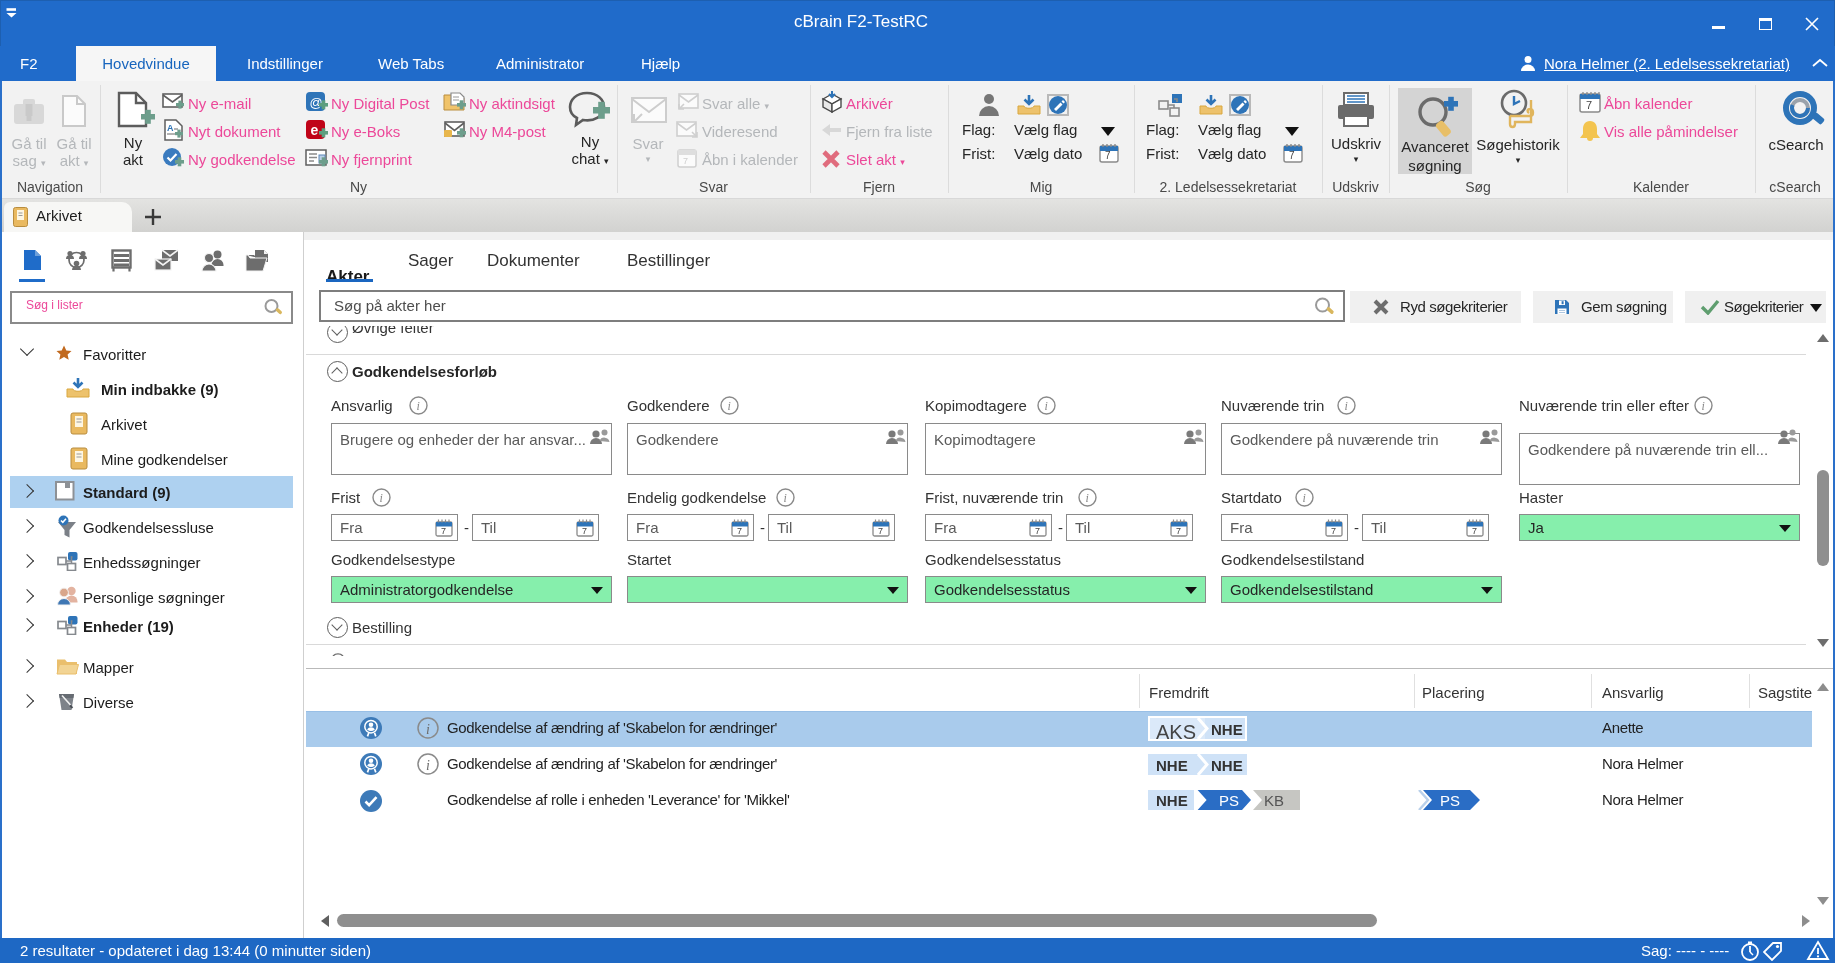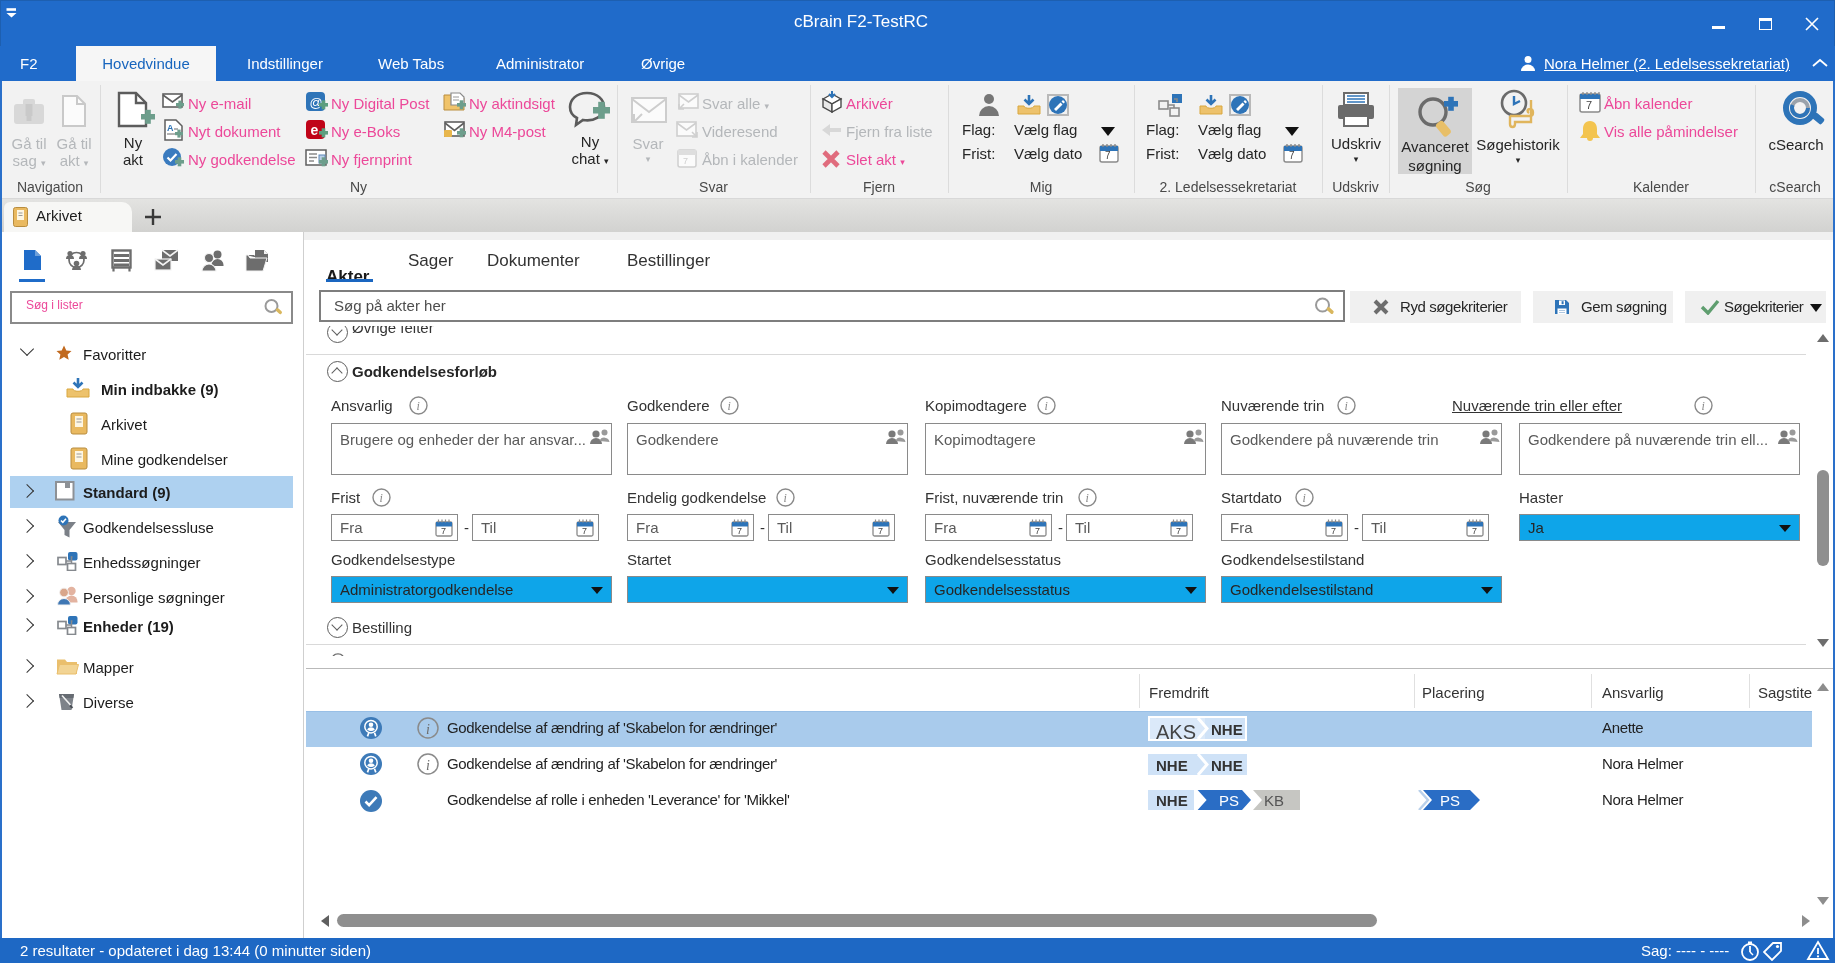--- a/index.html
+++ b/index.html
@@ -25,21 +25,21 @@
 .treerow { position:absolute; left:8px; width:285px; height:35px; }
 .treerow .lbl { position:absolute; left:75px; top:50%; transform:translateY(-50%); font-size:15px; color:#1c1c1c; white-space:nowrap; }
 .chev { position:absolute; width:10px; height:10px; border-right:1.7px solid #333; border-bottom:1.7px solid #333; }
 .chev-r { transform:rotate(-45deg); }
 .chev-d { transform:rotate(45deg); }
 .field-label { position:absolute; font-size:15px; color:#333; white-space:nowrap; }
 .bigin { position:absolute; width:281px; height:52px; border:1px solid #8a8a8a; background:#fff; }
 .bigin .ph { position:absolute; left:8px; top:7px; font-size:15px; color:#5a5a5a; white-space:nowrap; }
 .datein { position:absolute; width:127px; height:27px; border:1px solid #8a8a8a; background:#fff; }
 .datein .ph { position:absolute; left:8px; top:4px; font-size:15px; color:#5a5a5a; }
-.sel { position:absolute; width:281px; height:27px; border:1px solid #8a8a8a; background:#0ea5e9; }
+.sel { position:absolute; width:281px; height:27px; border:1px solid #8a8a8a; background:#86efac; }
 .sel .ph { position:absolute; left:8px; top:4px; font-size:15px; }
 .seltri { position:absolute; right:8px; top:10px; width:0; height:0; border-left:6px solid transparent; border-right:6px solid transparent; border-top:7px solid #111; }
 .circbtn { position:absolute; width:21px; height:21px; border:1.5px solid #5e5e5e; border-radius:50%; }
 .statusbar { left:0; top:938px; width:1835px; height:25px; background:#1e68c4; color:#fff; }
 .winborder-l { left:0; top:81px; width:2px; height:882px; background:#2a70ca; }
 .winborder-r { left:1833px; top:81px; width:2px; height:882px; background:#2a70ca; }
 .hdrtxt { position:absolute; font-size:15px; color:#333; white-space:nowrap; }
 .rowtxt { position:absolute; font-size:15px; color:#1f1f1f; white-space:nowrap; letter-spacing:-0.35px; }
 </style>
 </head>
@@ -57,21 +57,21 @@
     <path d="M1.5 1.5 h9.5" stroke="#fff" stroke-width="2.6" fill="none"></path>
     <path d="M1.5 5 l5 4.5 l5 -4.5 z" fill="#fff"></path>
   </svg>
 
 <div class="abs menubar"></div>
 <div class="menuitem" style="left:20px;top:46px;width:40px;">F2</div>
 <div class="menuitem menuactive" style="left:76px;top:46px;width:140px;">Hovedvindue</div>
 <div class="menuitem" style="left:247px;top:46px;">Indstillinger</div>
 <div class="menuitem" style="left:378px;top:46px;">Web Tabs</div>
 <div class="menuitem" style="left:496px;top:46px;">Administrator</div>
-<div class="menuitem" style="left:641px;top:46px;">Øvrige</div>
+<div class="menuitem" style="left:641px;top:46px;">Hjælp</div>
 <div class="menuitem" style="left:1544px;top:46px;text-decoration:underline;">Nora Helmer (2. Ledelsessekretariat)</div>
 <svg class="abs" style="left:1518px;top:53px;" width="20" height="20">
     <circle cx="10" cy="6.5" r="3.5" fill="#fff"></circle>
     <path d="M3 18 a7 6.5 0 0 1 14 0 z" fill="#fff"></path>
   </svg>
 <svg class="abs" style="left:1812px;top:58px;" width="16" height="10">
     <path d="M1 8 L8 2 L15 8" stroke="#fff" stroke-width="1.8" fill="none"></path>
   </svg>
 
 <div class="abs ribbon"></div>
@@ -594,21 +594,21 @@
   <div class="circbtn" style="left:21px;top:35px;">
         <div class="chev" style="left:4.5px;top:7px;width:8px;height:8px;border-color:#5e5e5e;transform:rotate(-135deg);"></div>
       </div>
   <div class="abs" style="left:46px;top:37px;font-size:15px;font-weight:bold;color:#262626;">Godkendelsesforløb</div>
   <div id="crit-fields">
 
   <div class="field-label" style="left:25px;top:71px;">Ansvarlig</div>
   <div class="field-label" style="left:321px;top:71px;">Godkendere</div>
   <div class="field-label" style="left:619px;top:71px;">Kopimodtagere</div>
   <div class="field-label" style="left:915px;top:71px;">Nuværende trin</div>
-  <div class="field-label" style="left:1146px;top:71px;text-decoration:underline;">Nuværende trin eller efter</div>
+  <div class="field-label" style="left:1213px;top:71px;">Nuværende trin eller efter</div>
   <svg class="abs infoicon" style="left:103px;top:70px;" width="19" height="19">
           <circle cx="9.5" cy="9.5" r="8.5" fill="none" stroke="#898989" stroke-width="1.4"></circle>
           <text x="7.5" y="14" font-size="12" font-style="italic" font-family="Liberation Serif" fill="#898989">i</text>
         </svg>
   <svg class="abs infoicon" style="left:414px;top:70px;" width="19" height="19">
           <circle cx="9.5" cy="9.5" r="8.5" fill="none" stroke="#898989" stroke-width="1.4"></circle>
           <text x="7.5" y="14" font-size="12" font-style="italic" font-family="Liberation Serif" fill="#898989">i</text>
         </svg>
   <svg class="abs infoicon" style="left:731px;top:70px;" width="19" height="19">
           <circle cx="9.5" cy="9.5" r="8.5" fill="none" stroke="#898989" stroke-width="1.4"></circle>
@@ -628,21 +628,21 @@
         </div>
   <div class="bigin" style="left:321px;top:97px;">
           <div class="ph">Godkendere</div>
         </div>
   <div class="bigin" style="left:619px;top:97px;">
           <div class="ph">Kopimodtagere</div>
         </div>
   <div class="bigin" style="left:915px;top:97px;">
           <div class="ph">Godkendere på nuværende trin</div>
         </div>
-  <div class="bigin" style="left:1213px;top:97px;text-align:center;">
+  <div class="bigin" style="left:1213px;top:107px;text-align:center;">
           <div class="ph">Godkendere på nuværende trin ell...</div>
         </div>
   <svg class="abs ppl" style="left:282px;top:103px;" width="22" height="16">
           <circle cx="8" cy="5" r="3.6" fill="#7a7a7a"></circle>
           <path d="M2 15 a6 6 0 0 1 12 0 z" fill="#7a7a7a"></path>
           <circle cx="16.5" cy="3.5" r="3" fill="#9a9a9a"></circle>
           <path d="M11.5 12 a5.2 5.2 0 0 1 10 1 z" fill="#9a9a9a"></path>
         </svg>
   <svg class="abs ppl" style="left:578px;top:103px;" width="22" height="16">
           <circle cx="8" cy="5" r="3.6" fill="#7a7a7a"></circle>

